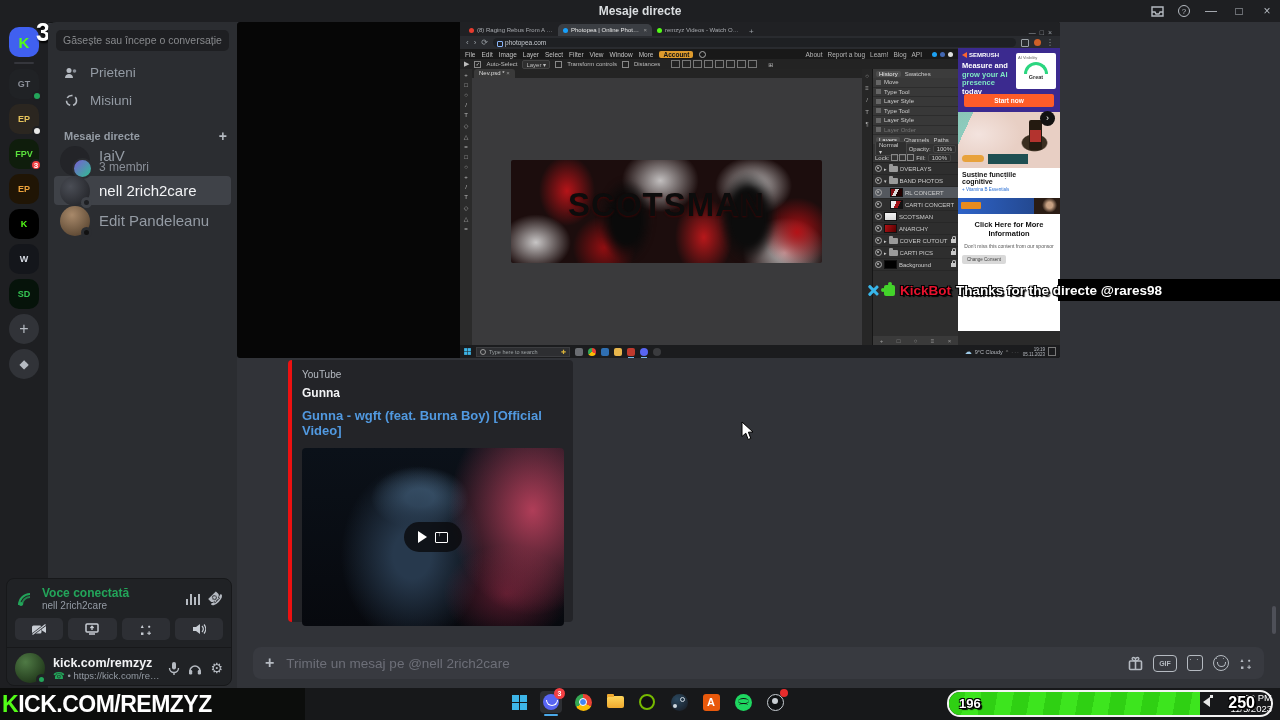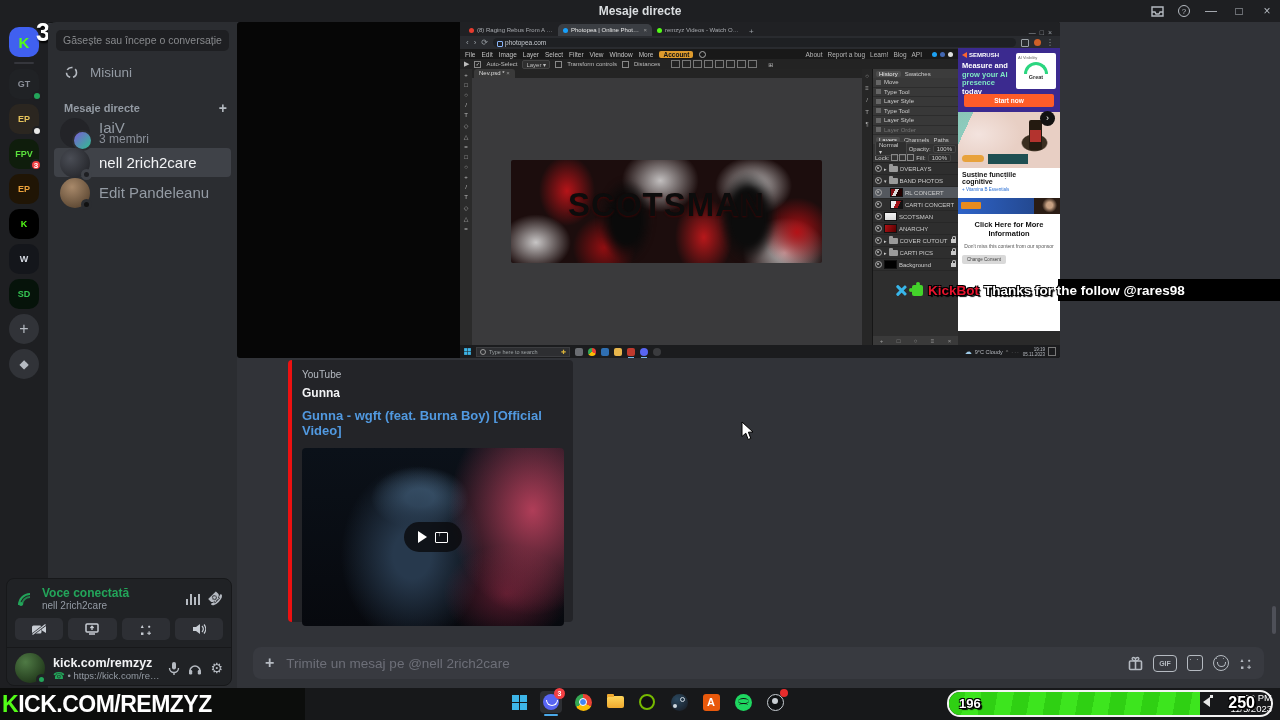--- a/index.html
+++ b/index.html
@@ -132,21 +132,21 @@
   .cico{color:#b5bac1;display:flex;align-items:center;justify-content:center}
   .gifbox{width:22px;height:15px;border:1.7px solid #b5bac1;border-radius:4px;font-size:7px;font-weight:800;color:#b5bac1;display:flex;align-items:center;justify-content:center}
   .stick{width:14px;height:14px;border:1.7px solid #b5bac1;border-radius:3px;position:relative}
   .stick::after{content:"· ·";position:absolute;left:1px;top:-1px;font-size:8px;color:#b5bac1;letter-spacing:1px}
   .emo{width:14px;height:14px;border:1.7px solid #b5bac1;border-radius:50%;position:relative}
   .emo::before{content:"· ·";position:absolute;left:1px;top:-2px;font-size:8px;color:#b5bac1;letter-spacing:1px}
   .emo::after{content:"";position:absolute;left:3px;bottom:3px;width:7px;height:4px;border:1.5px solid #b5bac1;border-top:none;border-radius:0 0 7px 7px}
   .apps4{display:grid;grid-template-columns:6px 6px;gap:1px;font-size:5px;color:#b5bac1;line-height:6px;text-align:center}
   
   #alertband{left:1058px;top:279px;width:222px;height:22px;background:#000;z-index:48}
-  #alertrow{left:894px;top:280px;height:20px;display:flex;align-items:center;gap:5px;z-index:49}
+  #alertrow{left:866px;top:280px;height:20px;display:flex;align-items:center;gap:5px;z-index:49}
   .sword{width:13px;height:13px;position:relative}
   .sword::before,.sword::after{content:"";position:absolute;left:6px;top:0;width:2.5px;height:13px;background:#38b6ea;border-radius:1px}
   .sword::before{transform:rotate(45deg)}.sword::after{transform:rotate(-45deg)}
   .puzz{width:11px;height:11px;background:#43d32a;border-radius:2px;position:relative}
   .puzz::before{content:"";position:absolute;left:3.5px;top:-3px;width:4px;height:4px;background:#43d32a;border-radius:50%}
   .puzz::after{content:"";position:absolute;left:-3px;top:3.5px;width:4px;height:4px;background:#43d32a;border-radius:50%}
   
   #cursor{left:741px;top:421px;z-index:60}
   
   #bottom{left:0;top:688px;width:1280px;height:32px;background:#17181a;z-index:40}
@@ -213,20 +213,30 @@
           <span style="color: rgb(53, 197, 83); font-size: 9px;">SD</span>
         </div>
       </div>
     <div class="railbtn">+</div>
     <div class="railbtn" style="font-size:12px">◆</div>
   </div>
   <div id="homebadge" class="a">3</div>
 
   <div id="channels" class="a">
     <div id="searchpill" class="ell">Găsește sau începe o conversație</div>
+    <div class="nav-item">
+      <span class="nav-ic">
+        <svg width="14" height="12" viewBox="0 0 14 12">
+            <circle cx="5" cy="3.5" r="2.5" fill="#b5bac1"></circle>
+            <path d="M1 11c0-2.5 2-4 4-4s4 1.5 4 4" fill="#b5bac1"></path>
+            <circle cx="10.5" cy="4" r="1.8" fill="#8a8f98"></circle>
+          </svg>
+      </span>
+      <span>Prieteni</span>
+    </div>
     <div class="nav-item">
       <span class="nav-ic">
         <svg width="13" height="13" viewBox="0 0 13 13">
             <circle cx="6.5" cy="6.5" r="5" fill="none" stroke="#b5bac1" stroke-width="1.6" stroke-dasharray="6 3"></circle>
           </svg>
       </span>
       <span>Misiuni</span>
     </div>
     <div id="dmhdr">
       <span>Mesaje directe</span>
@@ -658,21 +668,21 @@
         </svg>
       <span style="color:#b5bac1;font-size:14px">⚙</span>
     </div>
   </div>
 
   <div id="alertband" class="a"></div>
   <div id="alertrow" class="a">
     <span class="sword"></span>
     <span class="puzz"></span>
     <span class="out" style="font-size:13.5px;font-weight:900;color:#e8132e">KickBot</span>
-    <span class="out" style="font-size:13.5px;font-weight:800;color:#fff">Thanks for the follow @rares98</span>
+    <span class="out" style="font-size:13.5px;font-weight:800;color:#fff">Thanks for the directe @rares98</span>
   </div>
 
   <svg id="cursor" class="a" width="14" height="20" viewBox="0 0 14 20">
     <path d="M1 1 L1 15.5 L4.8 12.2 L7.2 18.5 L9.8 17.4 L7.4 11.2 L12 11 Z" fill="#fff" stroke="#000" stroke-width="1"></path>
   </svg>
 
   <div id="bottom" class="a">
     <div id="kickpatch"></div>
     <div id="kicktext"><span class="k">K</span><span>ICK.COM/REMZYZ</span></div>
     <div id="taskapps">

